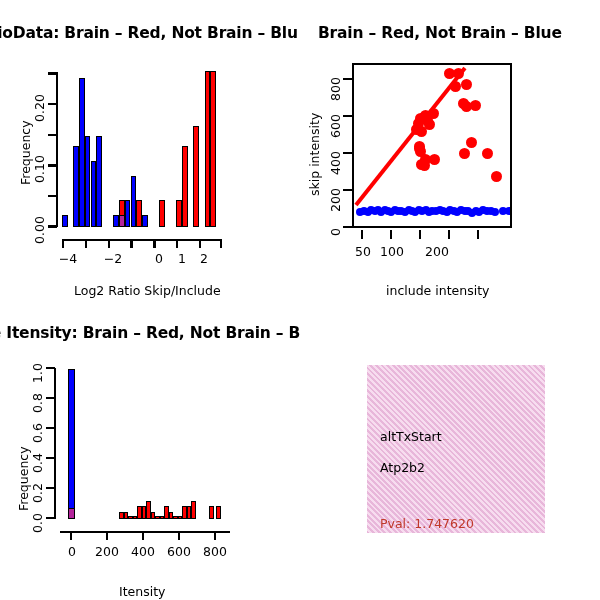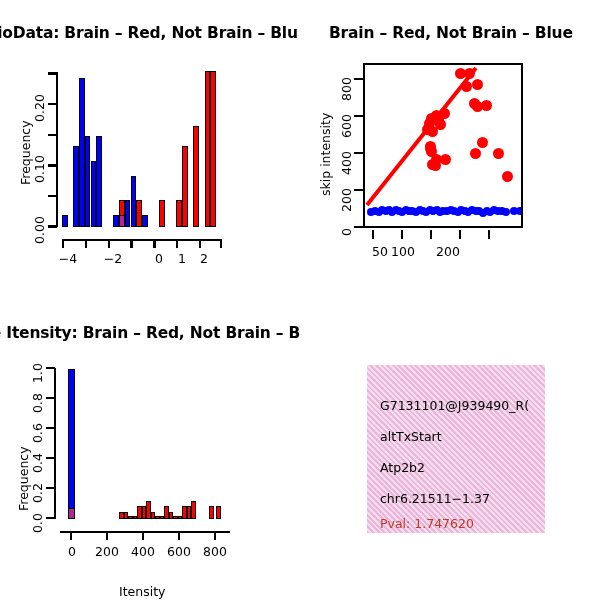--- a/index.html
+++ b/index.html
@@ -66,20 +66,21 @@
 </style>
 </head>
 <body>
 
 <div class="panel" id="panel-ratio" style="left:0;top:0;width:300px;height:310px;">
 
   <div class="ptitle" style="left:-32px;top:24px;">RatioData: Brain – Red, Not Brain – Blu</div>
 
   <div class="ylab-rot" style="left:18px;top:185px;">Frequency</div>
 
+  <div class="axis-title" style="left:74px;top:283px;">Log2 Ratio Skip/Include</div>
 
   <div class="axline" style="left:56px;top:72px;width:2.4px;height:155px;"></div>
   <div class="tick" style="left:48px;top:225.4px;width:9px;height:2.4px;"></div>
   <div class="tick" style="left:48px;top:194.8px;width:9px;height:2.4px;"></div>
   <div class="tick" style="left:48px;top:164.2px;width:9px;height:2.4px;"></div>
   <div class="tick" style="left:48px;top:133.6px;width:9px;height:2.4px;"></div>
   <div class="tick" style="left:48px;top:103px;width:9px;height:2.4px;"></div>
   <div class="tick" style="left:48px;top:72.4px;width:9px;height:2.4px;"></div>
 
   <div class="ticklab-rot" style="left:32px;top:244px;">0.00</div>
@@ -121,26 +122,27 @@
   <div class="tick" style="left:198.8px;top:239px;width:2.4px;height:9px;"></div>
   <div class="tick" style="left:219.6px;top:239px;width:2.4px;height:9px;"></div>
 
   <div class="ticklab" style="left:58px;top:251px;width:20px;">−4</div>
   <div class="ticklab" style="left:103px;top:251px;width:20px;">−2</div>
   <div class="ticklab" style="left:149px;top:251px;width:20px;">0</div>
   <div class="ticklab" style="left:172px;top:251px;width:20px;">1</div>
   <div class="ticklab" style="left:194px;top:251px;width:20px;">2</div>
 </div>
 
-<div class="panel" id="panel-scatter" style="left:300px;top:0;width:300px;height:310px;">
+<div class="panel" id="panel-scatter" style="left:289px;top:0;width:300px;height:310px;">
 
   <div class="ptitle" style="left:29px;top:24px;">Brain – Red, Not Brain – Blue</div>
 
   <div class="ylab-rot" style="left:18px;top:196px;">skip intensity</div>
 
+  <div class="axis-title" style="left:97px;top:283px;">include intensity</div>
 
   <div class="tick" style="left:54px;top:226px;width:9px;height:2.4px;"></div>
   <div class="tick" style="left:54px;top:189px;width:9px;height:2.4px;"></div>
   <div class="tick" style="left:54px;top:152px;width:9px;height:2.4px;"></div>
   <div class="tick" style="left:54px;top:115px;width:9px;height:2.4px;"></div>
   <div class="tick" style="left:54px;top:78px;width:9px;height:2.4px;"></div>
 
   <div class="ticklab-rot" style="left:39px;top:236px;">0</div>
   <div class="ticklab-rot" style="left:39px;top:212px;">200</div>
   <div class="ticklab-rot" style="left:39px;top:175px;">400</div>
@@ -220,21 +222,21 @@
     <div class="pt blue" style="left:145px;top:142.0px;"></div>
     <div class="pt blue" style="left:151px;top:141.5px;"></div>
   </div>
 
   <div class="tick" style="left:72px;top:230px;width:2.4px;height:9px;"></div>
   <div class="tick" style="left:101px;top:230px;width:2.4px;height:9px;"></div>
   <div class="tick" style="left:130px;top:230px;width:2.4px;height:9px;"></div>
   <div class="tick" style="left:159px;top:230px;width:2.4px;height:9px;"></div>
   <div class="tick" style="left:188px;top:230px;width:2.4px;height:9px;"></div>
 
-  <div class="ticklab" style="left:63px;top:244px;width:22px;margin-left:6px;">50</div>
+  <div class="ticklab" style="left:63px;top:244px;width:22px;">50</div>
   <div class="ticklab" style="left:90px;top:244px;width:26px;">100</div>
   <div class="ticklab" style="left:135px;top:244px;width:26px;">200</div>
 </div>
 
 <div class="panel" id="panel-gene" style="left:0;top:310px;width:300px;height:290px;">
 
   <div class="ptitle" style="left:-20px;top:14px;">ne Itensity: Brain – Red, Not Brain – B</div>
 
   <div class="ylab-rot" style="left:16px;top:201px;">Frequency</div>
 
@@ -288,18 +290,16 @@
   <div class="tick" style="left:214px;top:221px;width:2.4px;height:9px;"></div>
 
   <div class="ticklab" style="left:61px;top:234px;width:22px;">0</div>
   <div class="ticklab" style="left:92px;top:234px;width:30px;">200</div>
   <div class="ticklab" style="left:128px;top:234px;width:30px;">400</div>
   <div class="ticklab" style="left:164px;top:234px;width:30px;">600</div>
   <div class="ticklab" style="left:200px;top:234px;width:30px;">800</div>
 </div>
 
 <div id="info-panel" style="left:367px;top:365px;width:178px;height:168px;">
-  <div class="line" style="left:13px;top:33px;">G7131101@J939490_R(</div>
   <div class="line" style="left:13px;top:64px;">altTxStart</div>
   <div class="line" style="left:13px;top:95px;">Atp2b2</div>
-  <div class="line" style="left:13px;top:126px;">chr6.21511−1.37</div>
   <div class="line pval" style="left:13px;top:151px;">Pval: 1.747620</div>
 </div>
 
 </body></html>

